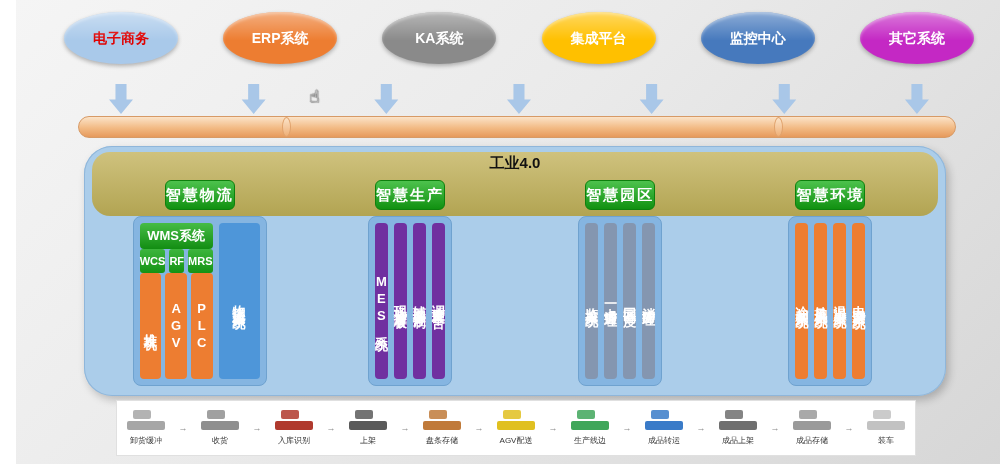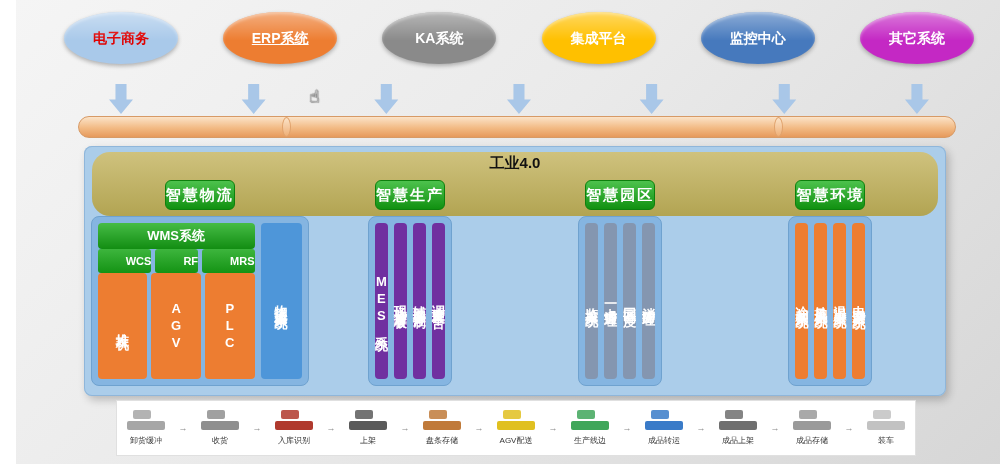--- a/index.html
+++ b/index.html
@@ -29,42 +29,42 @@
   
   .esb-bar{position:absolute;top:116px;left:62px;width:878px;height:22px;border-radius:11px;
     background:linear-gradient(#FBE3C8,#F2BA84 55%,#E69A5C);
     border:1px solid #D79A66;box-sizing:border-box;
     display:flex;align-items:center;justify-content:center;
     font-weight:bold;font-size:14px;color:#6B2B00;letter-spacing:1px;}
   .pipe-seam{position:absolute;top:0;width:9px;height:100%;border-radius:50%;
     background:linear-gradient(#FBE3C8,#EFAF76);border:1px solid #E0A26C;box-sizing:border-box;}
   .seam-1{left:203px;} .seam-2{left:695px;}
   
-  .main-panel{position:absolute;top:146px;left:68px;width:862px;height:250px;border-radius:8px;
+  .main-panel{position:absolute;top:146px;left:68px;width:862px;height:250px;border-radius:28px;
     background:#ABCDEA;box-shadow:inset 0 0 0 1px #8FB6DA, 3px 4px 8px rgba(0,0,0,.22);}
   .band{position:absolute;top:6px;left:8px;right:8px;height:64px;border-radius:18px;
     background:linear-gradient(#CFC27E,#B2A452);}
   .panel-title{position:absolute;top:8px;width:100%;text-align:center;
     font-weight:bold;font-size:15px;color:#111;}
   .groups-row{position:absolute;top:34px;left:17px;right:17px;bottom:10px;display:flex;gap:13px;}
   .group{flex:1;display:flex;flex-direction:column;min-width:0;align-items:center;}
   .group-header{height:30px;flex:0 0 30px;border-radius:6px;
     background:linear-gradient(#4DC24D,#119111);border:1px solid #0D800D;box-sizing:border-box;
     color:#fff;font-weight:bold;font-size:15px;letter-spacing:2px;
     display:flex;align-items:center;justify-content:center;}
   .group-panel{margin-top:6px;flex:1;background:#85B5E1;border-radius:8px;
     border:1px solid #6FA2CF;padding:6px;display:flex;gap:6px;box-sizing:border-box;}
   
   .g1-left{flex:1;display:flex;flex-direction:column;gap:0;min-width:0;}
   .wms-box{height:26px;flex:0 0 26px;border-radius:4px;
     background:linear-gradient(#46BC46,#128D12);color:#fff;font-weight:bold;font-size:13px;
     display:flex;align-items:center;justify-content:center;}
   .mini-row{display:flex;gap:4px;height:24px;flex:0 0 24px;}
   .mini-box{border-radius:3px;background:linear-gradient(#3DB53D,#149314);color:#fff;
-    font-weight:bold;font-size:11px;display:flex;align-items:center;justify-content:center;padding-left:28px;}
+    font-weight:bold;font-size:11px;display:flex;align-items:center;justify-content:center;}
   .f12{flex:1.2;} .f09{flex:0.9;} .f15{flex:1.5;}
   .dev-row{display:flex;gap:4px;flex:1;}
   .dev-box{flex:1;border-radius:4px;display:flex;align-items:center;justify-content:center;}
   .transport-box{width:41px;flex:0 0 41px;border-radius:4px;
     display:flex;align-items:center;justify-content:center;}
   .module-box{flex:1;border-radius:4px;display:flex;align-items:center;justify-content:center;min-width:0;}
   .vtext{writing-mode:vertical-rl;text-orientation:upright;letter-spacing:2px;line-height:1;
     color:#fff;font-weight:bold;font-size:13px;}
   
   .strip{position:absolute;left:100px;top:400px;width:800px;height:56px;background:#fff;
@@ -80,21 +80,21 @@
   .cursor{position:absolute;left:293px;top:86px;font-size:17px;color:#fff;
     text-shadow:0 0 1px #000,0 0 1px #000,1px 1px 1px rgba(0,0,0,.6);pointer-events:none;}
 </style>
 </head>
 <body>
 
 <div class="stage">
 
   <div class="ellipse-row">
     <div class="sys-ellipse" style="background-color: rgb(169, 201, 234); color: rgb(224, 0, 0);">电子商务</div>
-    <div class="sys-ellipse" style="background-color: rgb(237, 125, 49); color: rgb(255, 255, 255); text-decoration: underline;">ERP系统</div>
+    <div class="sys-ellipse" style="background-color: rgb(237, 125, 49); color: rgb(255, 255, 255);">ERP系统</div>
     <div class="sys-ellipse" style="background-color: rgb(138, 138, 138); color: rgb(255, 255, 255);">KA系统</div>
     <div class="sys-ellipse" style="background-color: rgb(255, 192, 0); color: rgb(255, 255, 255);">集成平台</div>
     <div class="sys-ellipse" style="background-color: rgb(70, 121, 189); color: rgb(255, 255, 255);">监控中心</div>
     <div class="sys-ellipse" style="background-color: rgb(196, 40, 196); color: #ffffff;">其它系统</div>
   </div>
 
   <div class="arrow-row">
     <div class="arrow-cell">
         <div class="down-arrow"></div>
       </div>

